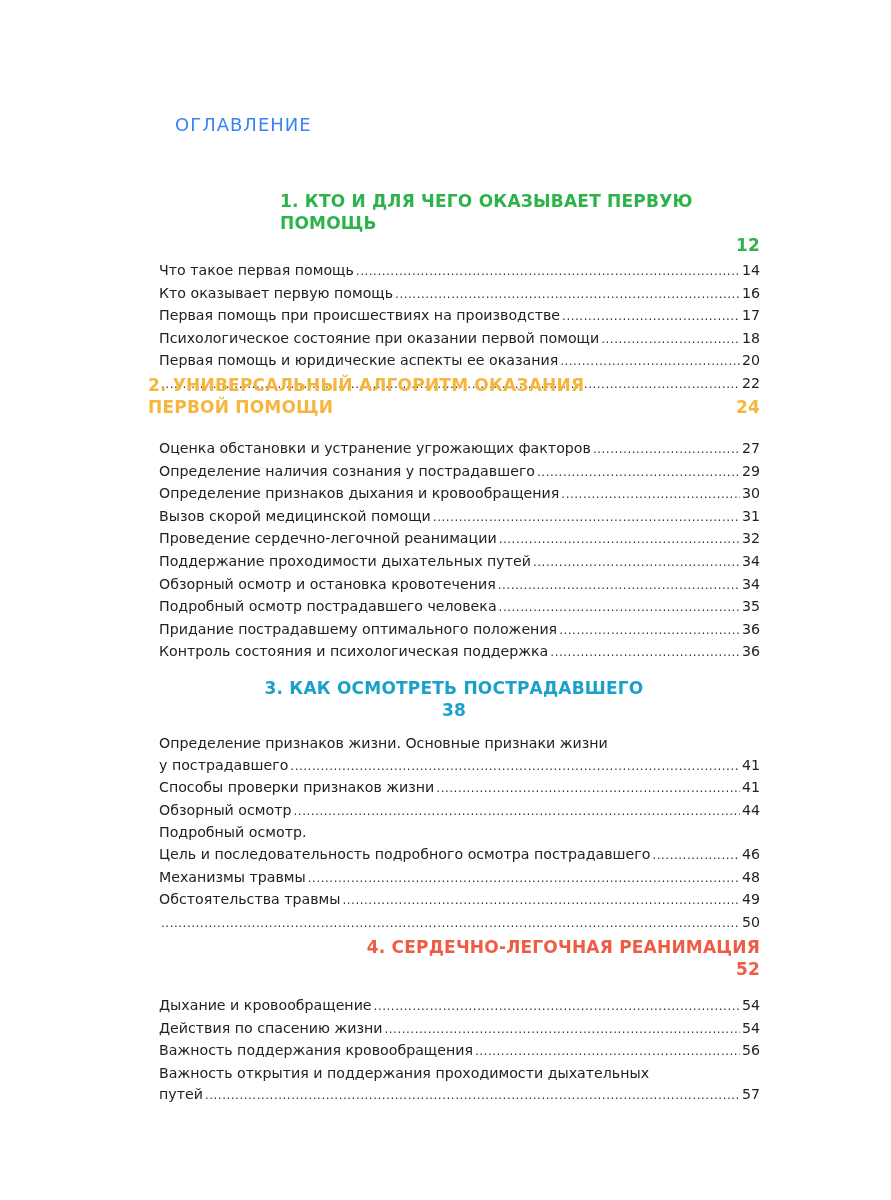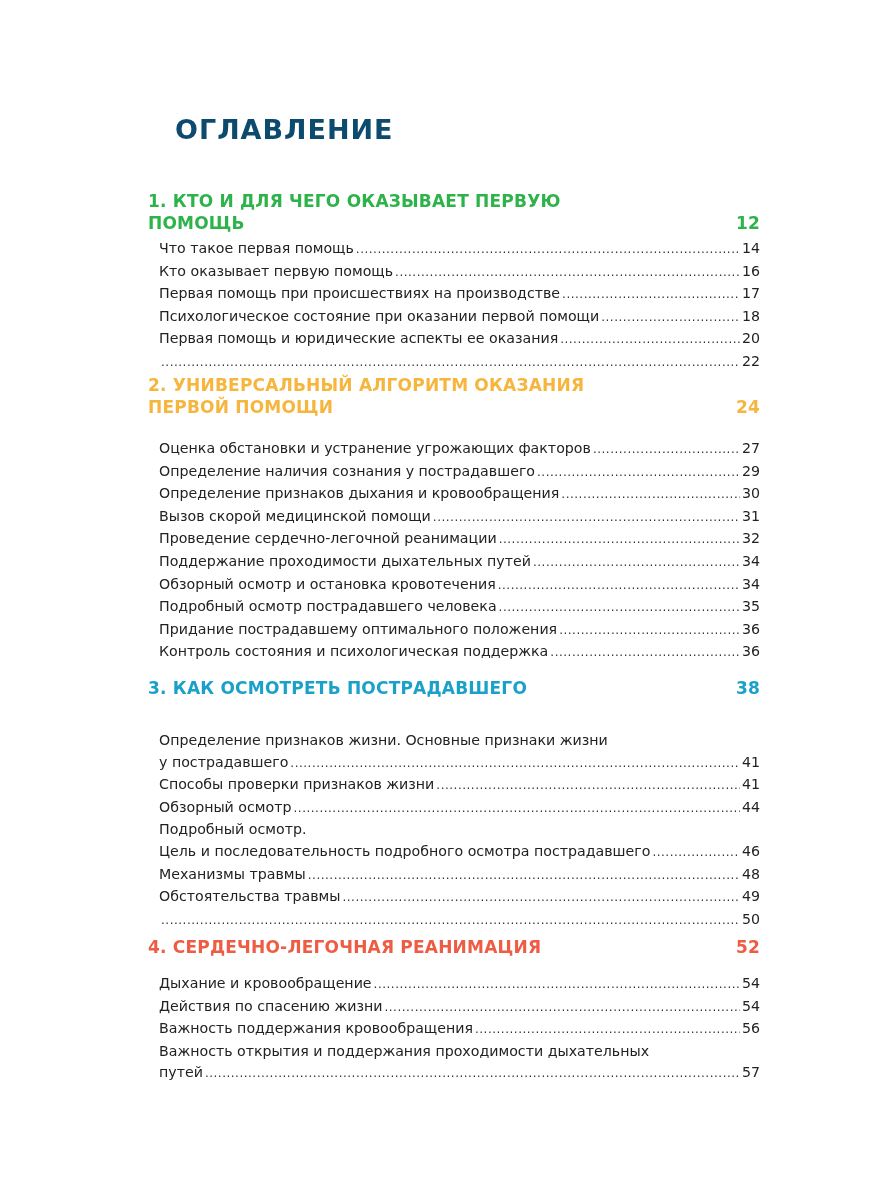--- a/index.html
+++ b/index.html
@@ -1,19 +1,19 @@
 <!DOCTYPE html>
 <html><head>
 <meta charset="utf-8">
 <style>
   html, body { margin: 0; padding: 0; background: #ffffff; }
   body { width: 891px; height: 1200px; position: relative; overflow: hidden; font-family: "DejaVu Sans", sans-serif; color: #1a1a1a; }
-  .title { position: absolute; left: 175px; top: 114px; font-family: "DejaVu Sans", sans-serif; font-weight: bold; font-size: 27px; letter-spacing: 1px; color: #0c4a6e; }
+  .title { position: absolute; left: 175px; top: 114px; font-family: "DejaVu Sans", sans-serif; font-weight: normal; font-size: 18px; letter-spacing: 1px; color: #3b82f6; }
   .section { position: absolute; left: 148px; width: 612px; }
-  .sec-head { display: flex; justify-content: space-between; align-items: flex-end; font-family: "DejaVu Sans", sans-serif; font-weight: bold; font-size: 17px; line-height: 22px; letter-spacing: 0.2px; }
+  .sec-head { display: flex; justify-content: space-between; align-items: flex-end; font-family: "DejaVu Sans", sans-serif; font-weight: bold; font-size: 17px; line-height: 22px; letter-spacing: 0.2px; flex-direction: column; }
   .sec-head .sec-title { max-width: 480px; }
   .sec-head .sec-page { text-align: right; }
   .entries { margin-left: 11px; margin-top: 9px; }
   .entry { display: flex; align-items: baseline; font-family: "DejaVu Sans", sans-serif; font-size: 14.2px; line-height: 21.6px; color: #222; }
   .entry .label { white-space: nowrap; }
   .entry .dots { flex: 1; overflow: hidden; white-space: nowrap; margin: 0 2px; color: #333; letter-spacing: 0.5px; }
   .entry .dots::after { content: "....................................................................................................................................................................................................................................................................."; font-size: 12px; }
   .entry .page { white-space: nowrap; }
   .entry-pre { font-family: "DejaVu Sans", sans-serif; font-size: 14.2px; line-height: 21.6px; color: #222; white-space: nowrap; }
 </style>
@@ -120,21 +120,21 @@
         <span class="page">36</span>
       </div>
   </div>
 </div>
 
 <div class="section" style="top:677px;">
   <div class="sec-head" style="color:#1aa1c9;align-items:center;">
     <span class="sec-title">3. КАК ОСМОТРЕТЬ ПОСТРАДАВШЕГО</span>
     <span class="sec-page">38</span>
   </div>
-  <div class="entries" style="margin-top:31px;">
+  <div class="entries" style="margin-top:12px;">
     <div>
       <div class="entry-pre">Определение признаков жизни. Основные признаки жизни</div>
       <div class="entry">
           <span class="label">у пострадавшего</span>
           <span class="dots"></span>
           <span class="page">41</span>
         </div>
     </div>
     <div class="entry">
         <span class="label">Способы проверки признаков жизни</span>

